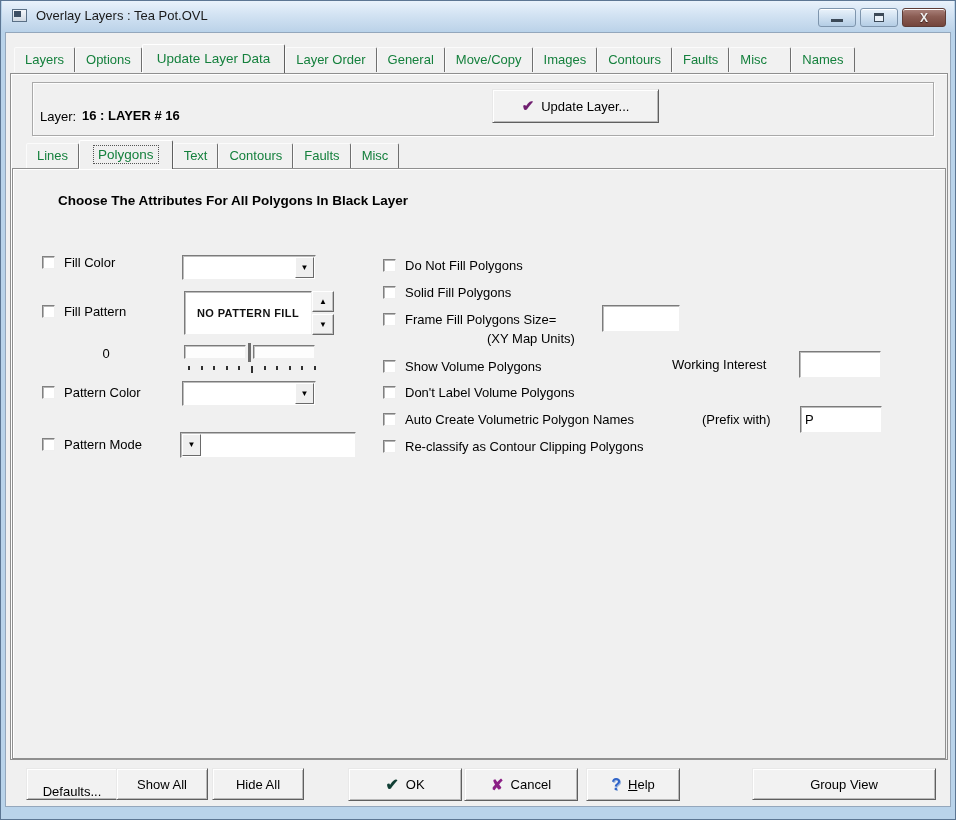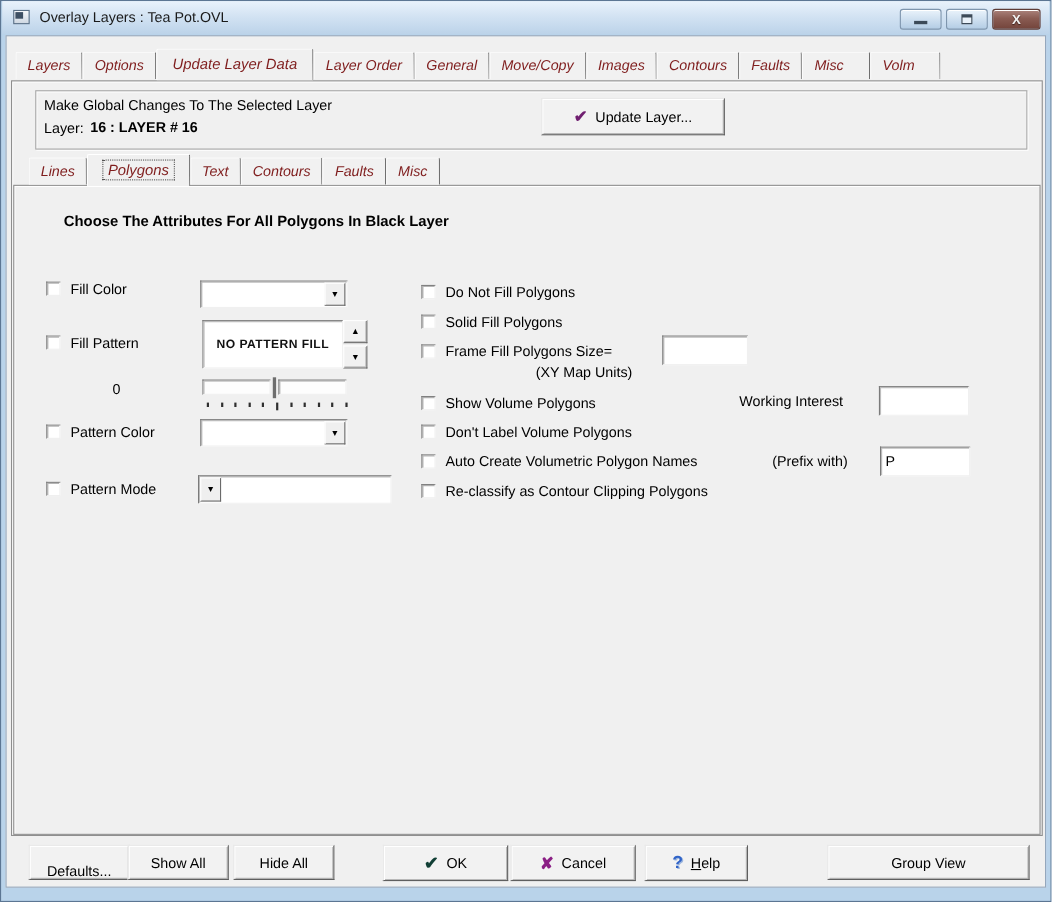--- a/index.html
+++ b/index.html
@@ -44,24 +44,24 @@
 
   
   .client {
     position:absolute; left:4px; right:4px; top:31px; bottom:12px;
     background:#f0f0f0; border:1px solid #94a7bc;
   }
 
   
   .tabstrip { position:absolute; display:flex; align-items:flex-end; z-index:3; }
   .tab {
-    height:25px; line-height:24px; padding:0 10px; font-size:13px; color:#7f1d1d;
+    height:25px; line-height:24px; padding:0 10px; font-size:13px; color:#15803d;
     background:#f1f1f1; border:1px solid; border-bottom:none;
     border-color:#fbfbfb #6f6f6f transparent #fbfbfb;
-    border-radius:2px 2px 0 0; white-space:nowrap; cursor:default;font-style:italic;
+    border-radius:2px 2px 0 0; white-space:nowrap; cursor:default;
   }
   .tab.selected {
     height:29px; line-height:27px; padding:0 14px; background:#f0f0f0;
     margin-bottom:-1px; position:relative; z-index:4;
     border-color:#ffffff #5f5f5f #f0f0f0 #ffffff;
     font-size:13.5px;
   }
   .focusbox { outline:1px dotted #555; padding:1px 4px; }
 
   .pane3d {
@@ -169,27 +169,26 @@
       <div class="tab">Layers</div>
       <div class="tab">Options</div>
       <div class="tab selected">Update Layer Data</div>
       <div class="tab">Layer Order</div>
       <div class="tab">General</div>
       <div class="tab">Move/Copy</div>
       <div class="tab">Images</div>
       <div class="tab">Contours</div>
       <div class="tab">Faults</div>
       <div class="tab" style="min-width:62px;">Misc</div>
-      <div class="tab" style="min-width:64px;">Volm</div>
+      <div class="tab" style="min-width:64px;">Names</div>
     </div>
 
     <div class="pane3d" style="left:4px; top:40px; width:938px; height:687px;"></div>
 
     <div class="etched" style="left:26px; top:49px; width:902px; height:54px; z-index:3;"></div>
-    <div class="lbl" style="left:34px; top:55px; z-index:3;">Make Global Changes To The Selected Layer</div>
     <div class="lbl" style="left:34px; top:76px; z-index:3;">Layer:</div>
     <div class="lbl b" style="left:76px; top:75px; z-index:3;">16 : LAYER # 16</div>
     <div class="btn3d" style="left:486px; top:56px; width:167px; height:34px; z-index:3;">
       <span class="ico-check-upd">✔</span>
       <span>Update Layer...</span>
     </div>
 
     <div class="tabstrip" style="left:20px; top:107px;">
       <div class="tab">Lines</div>
       <div class="tab selected"><span class="focusbox">Polygons</span></div>

